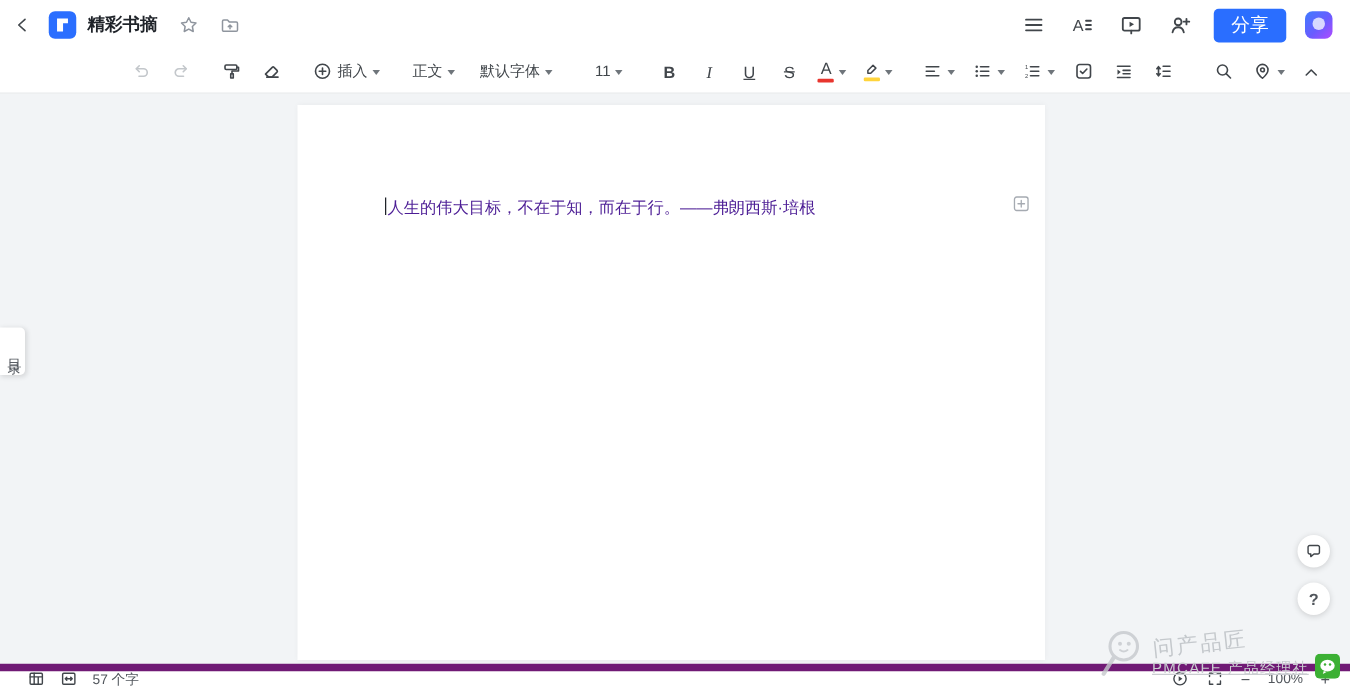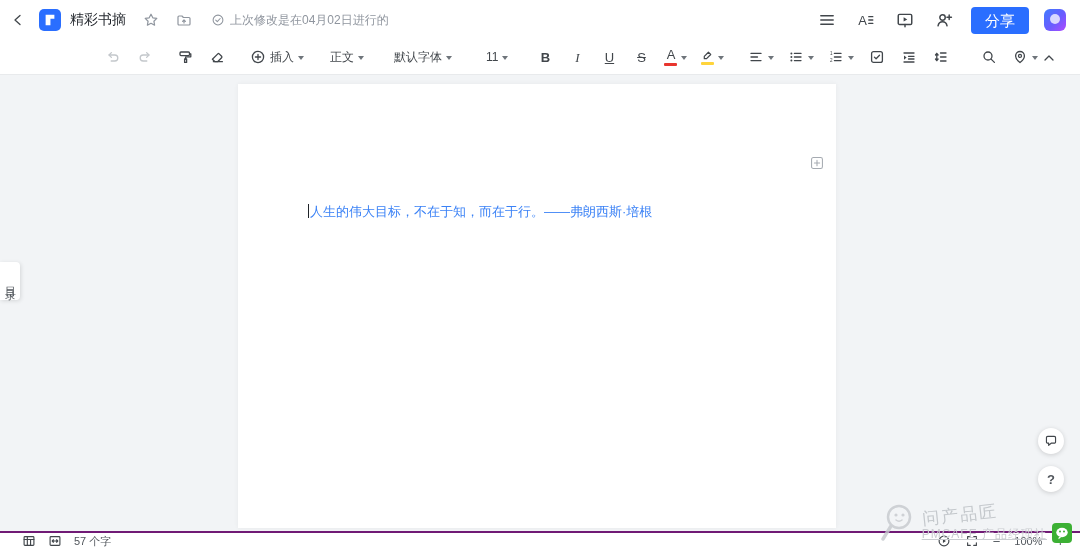--- a/index.html
+++ b/index.html
@@ -19,21 +19,21 @@
   
   .topbar {
     position:absolute; top:0; left:0; right:0; height:40px; background:#fff;
     display:flex; align-items:center; padding:0 14px 0 6px; z-index:4;
   }
   .tb-left { display:flex; align-items:center; gap:9px; }
   .tb-spacer { flex:1; }
   .tb-right { display:flex; align-items:center; gap:15px; }
   .iconbtn { display:flex; align-items:center; justify-content:center; width:24px; height:24px; border-radius:4px; cursor:pointer; }
   .logo { width:22px; height:22px; border-radius:5px; background:#2a6eff; display:flex; align-items:center; justify-content:center; }
-  .doc-title { font-size:14px; font-weight:normal; color:#1f2329; margin-right:4px; }
+  .doc-title { font-size:14px; font-weight:bold; color:#1f2329; margin-right:4px; }
   .saved { display:flex; align-items:center; gap:5px; font-size:12px; color:#8f959e; margin-left:6px; }
   .share-btn {
     background:#2a6eff; color:#fff; font-size:15px; border:none; border-radius:4px;
     padding:6px 14px; cursor:pointer; line-height:1;
   }
   .avatar { width:22px; height:22px; border-radius:6px; background:linear-gradient(135deg,#3f7bff 0%,#6a5cff 55%,#b04bff 100%); position:relative; cursor:pointer; }
   .avatar::after { content:""; position:absolute; left:6px; top:5px; width:10px; height:10px; border-radius:50%; background:rgba(255,255,255,.75); }
 
   
   .toolbar {
@@ -55,21 +55,21 @@
   .red-bar { background:#e8352e; }
   .yellow-bar { background:#ffd43b; }
   .collapse-btn { position:absolute; right:18px; top:5px; }
 
   
   .canvas { position:absolute; top:75px; left:0; right:0; bottom:18px; background:#f2f4f6; overflow:hidden; }
   .page {
     position:absolute; left:238px; top:9px; width:598px; height:444px; background:#fff;
     box-shadow:0 0 5px rgba(0,0,0,.05); 
   }
-  .doc-body { position:absolute; left:70px; right:40px; top:70px; font-size:13px; line-height:24px; color:#3b82f6;margin-top:46px; }
+  .doc-body { position:absolute; left:70px; right:40px; top:70px; font-size:13px; line-height:24px; color:#4c1d95; }
   .doc-line { white-space:nowrap; }
   .cursor-caret { display:inline-block; width:1px; height:14px; background:#1f2329; vertical-align:-2px; margin-right:1px; }
   .para-plus { position:absolute; right:12px; top:72px; opacity:.8; cursor:pointer; }
 
   
   .toc-tab {
     position:absolute; left:0; top:262px; width:20px; height:38px; background:#fff;
     border-radius:0 4px 4px 0; box-shadow:1px 1px 4px rgba(0,0,0,.12);
     display:flex; align-items:center; justify-content:center; cursor:pointer; z-index:3;
   }
@@ -79,21 +79,21 @@
   .float-btn {
     position:absolute; right:16px; width:26px; height:26px; border-radius:50%; background:#fff;
     box-shadow:0 1px 5px rgba(0,0,0,.16); display:flex; align-items:center; justify-content:center;
     color:#51565c; font-size:13px; cursor:pointer; z-index:6;
   }
   .fb-chat { top:428px; }
   .fb-help { top:466px; font-weight:bold; }
 
   
   .statusbar {
-    position:absolute; left:0; right:0; bottom:0; height:18px; background:#fff; border-top:2px solid #701a75;
+    position:absolute; left:0; right:0; bottom:0; height:18px; background:#fff; border-top:6px solid #701a75;
     display:flex; align-items:center; padding:0 12px 0 22px; font-size:11px; color:#51565c; z-index:4;
   }
   .sb-left { display:flex; align-items:center; gap:12px; }
   .sb-right { margin-left:auto; display:flex; align-items:center; gap:14px; margin-right:4px; }
   .zoom-glyph { font-size:13px; line-height:1; cursor:pointer; }
 
   
   .watermark {
     position:absolute; right:8px; bottom:6px; display:flex; align-items:flex-end; gap:5px;
     z-index:8; pointer-events:none;
@@ -122,27 +122,20 @@
       <svg class="ic" viewBox="0 0 16 16">
           <path class="stroke-gray" d="M8 2.2l1.8 3.6 4 .6-2.9 2.8.7 4L8 11.3l-3.6 1.9.7-4L2.2 6.4l4-.6z"></path>
         </svg>
     </span>
     <span class="iconbtn">
       <svg class="ic" viewBox="0 0 16 16">
           <path class="stroke-gray" d="M2 5a1 1 0 0 1 1-1h3l1.4 1.5H13a1 1 0 0 1 1 1V12a1 1 0 0 1-1 1H3a1 1 0 0 1-1-1z"></path>
           <path class="stroke-gray" d="M8 11V8M6.6 9.4 8 8l1.4 1.4"></path>
         </svg>
     </span>
-    <span class="saved">
-      <svg class="ic14" viewBox="0 0 16 16">
-          <circle class="stroke-gray" cx="8" cy="8" r="5.6"></circle>
-          <path class="stroke-gray" d="M5.4 8.1 7.2 9.9l3.3-3.6"></path>
-        </svg>
-      <span>上次修改是在04月02日进行的</span>
-    </span>
   </div>
 
   <div class="tb-spacer"></div>
 
   <div class="tb-right">
     <span class="iconbtn">
       <svg class="ic18" viewBox="0 0 16 16">
           <path class="stroke" d="M2.5 4.2h11M2.5 8h11M2.5 11.8h11"></path>
         </svg>
     </span>
@@ -202,21 +195,21 @@
         <circle class="stroke" cx="8" cy="8" r="5.6"></circle>
         <path class="stroke" d="M8 5.4v5.2M5.4 8h5.2"></path>
       </svg>
     <span>插入</span>
     <span class="caret"></span>
   </span>
   <span class="tool" style="margin-left:12px;">
     <span>正文</span>
     <span class="caret"></span>
   </span>
-  <span class="tool" style="margin-left:16px;">
+  <span class="tool" style="margin-left:6px;">
     <span>默认字体</span>
     <span class="caret"></span>
   </span>
   <span class="tool" style="margin-left:20px;">
     <span>11</span>
     <span class="caret"></span>
   </span>
   <span class="tool" style="margin-left:14px;">
     <span class="fmt-letter b">B</span>
   </span>

